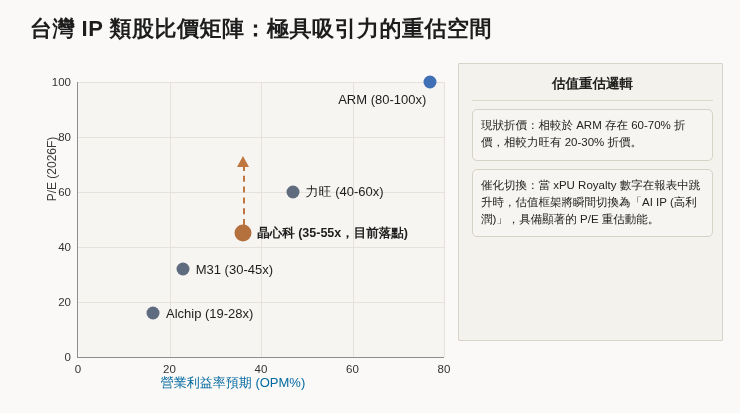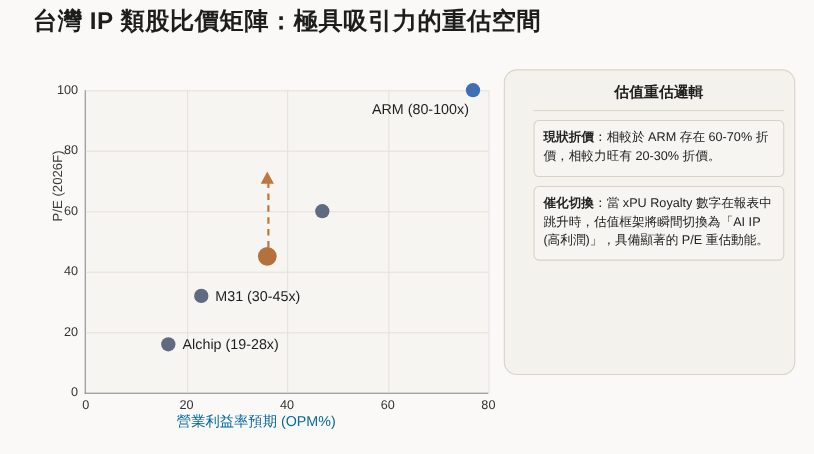--- a/index.html
+++ b/index.html
@@ -18,21 +18,21 @@
     position: relative;
     width: 740px;
     height: 413px;
     box-sizing: border-box;
   }
 
   
   .slide-title {
     position: absolute;
     left: 30px;
-    top: 4px;
+    top: 14px;
     font-size: 22px;
     font-weight: 700;
     letter-spacing: 0.5px;
     color: #1d1d1d;
     white-space: nowrap;
   }
 
   
   .chart-wrap {
     position: absolute;
@@ -140,23 +140,23 @@
 
   
   .side-panel {
     position: absolute;
     left: 458px;
     top: 63px;
     width: 265px;
     height: 278px;
     background: #f4f2ed;
     border: 1px solid #d9d4c9;
-    border-radius: 12px;
+    border-radius: 1px;
     box-sizing: border-box;
-    padding: 8px 9px 9px 26px;
+    padding: 8px 9px 9px 13px;
   }
   .panel-title {
     text-align: center;
     font-size: 13.5px;
     font-weight: 700;
     color: #20201e;
     padding: 3px 0 7px 0;
     border-bottom: 1px solid #ddd8cc;
     margin-bottom: 8px;
   }
@@ -164,21 +164,21 @@
     background: #f7f5f1;
     border: 1px solid #d7d2c6;
     border-radius: 5px;
     padding: 7px 8px 8px 8px;
     margin-bottom: 8px;
     font-size: 11.5px;
     line-height: 1.5;
     color: #232323;
   }
   .card b {
-    font-weight: 700;
+    font-weight: 400;
   }
 </style>
 </head>
 <body>
 
 <div class="slide">
 
   <div class="slide-title">台灣 IP 類股比價矩陣：極具吸引力的重估空間</div>
 
   <div class="chart-wrap">
@@ -206,21 +206,23 @@
         <div class="xtick" style="left: 183px;">40</div>
         <div class="gridline-v" style="left: 274.5px;"></div>
         <div class="xtick" style="left: 274.5px;">60</div>
         <div class="gridline-v" style="left: 366px;"></div>
         <div class="xtick" style="left: 366px;">80</div>
         <div class="arrow-shaft" style="left: 164.7px; top: 83.25px; height: 59.75px; border-left-color: rgb(192, 118, 63);"></div>
         <div class="arrow-head" style="left: 164.7px; top: 74.25px; border-bottom-color: rgb(192, 118, 63);"></div>
         <div class="pt" style="left: 352.275px; top: 0px; width: 13px; height: 13px; background: rgb(63, 111, 181);"></div>
         <div class="pt-label" style="top: 17px; right: 17.725px;">ARM (80-100x)</div>
         <div class="pt" style="left: 215.025px; top: 110px; width: 13px; height: 13px; background: rgb(95, 107, 126);"></div>
+        <div class="pt-label" style="top: 110px; left: 227.525px;">力旺 (40-60x)</div>
         <div class="pt" style="left: 164.7px; top: 151.25px; width: 17px; height: 17px; background: rgb(180, 113, 61);"></div>
+        <div class="pt-label highlight" style="top: 151.25px; left: 179.2px;">晶心科 (35-55x，目前落點)</div>
         <div class="pt" style="left: 105.225px; top: 187px; width: 13px; height: 13px; background: rgb(95, 107, 126);"></div>
         <div class="pt-label" style="top: 187px; left: 117.725px;">M31 (30-45x)</div>
         <div class="pt" style="left: 75.4875px; top: 231px; width: 13px; height: 13px; background: rgb(95, 107, 126);"></div>
         <div class="pt-label" style="top: 231px; left: 87.9875px;">Alchip (19-28x)</div>
       </div>
   </div>
 
   <div class="side-panel">
     <div class="panel-title">估值重估邏輯</div>
     <div id="cards-host">

